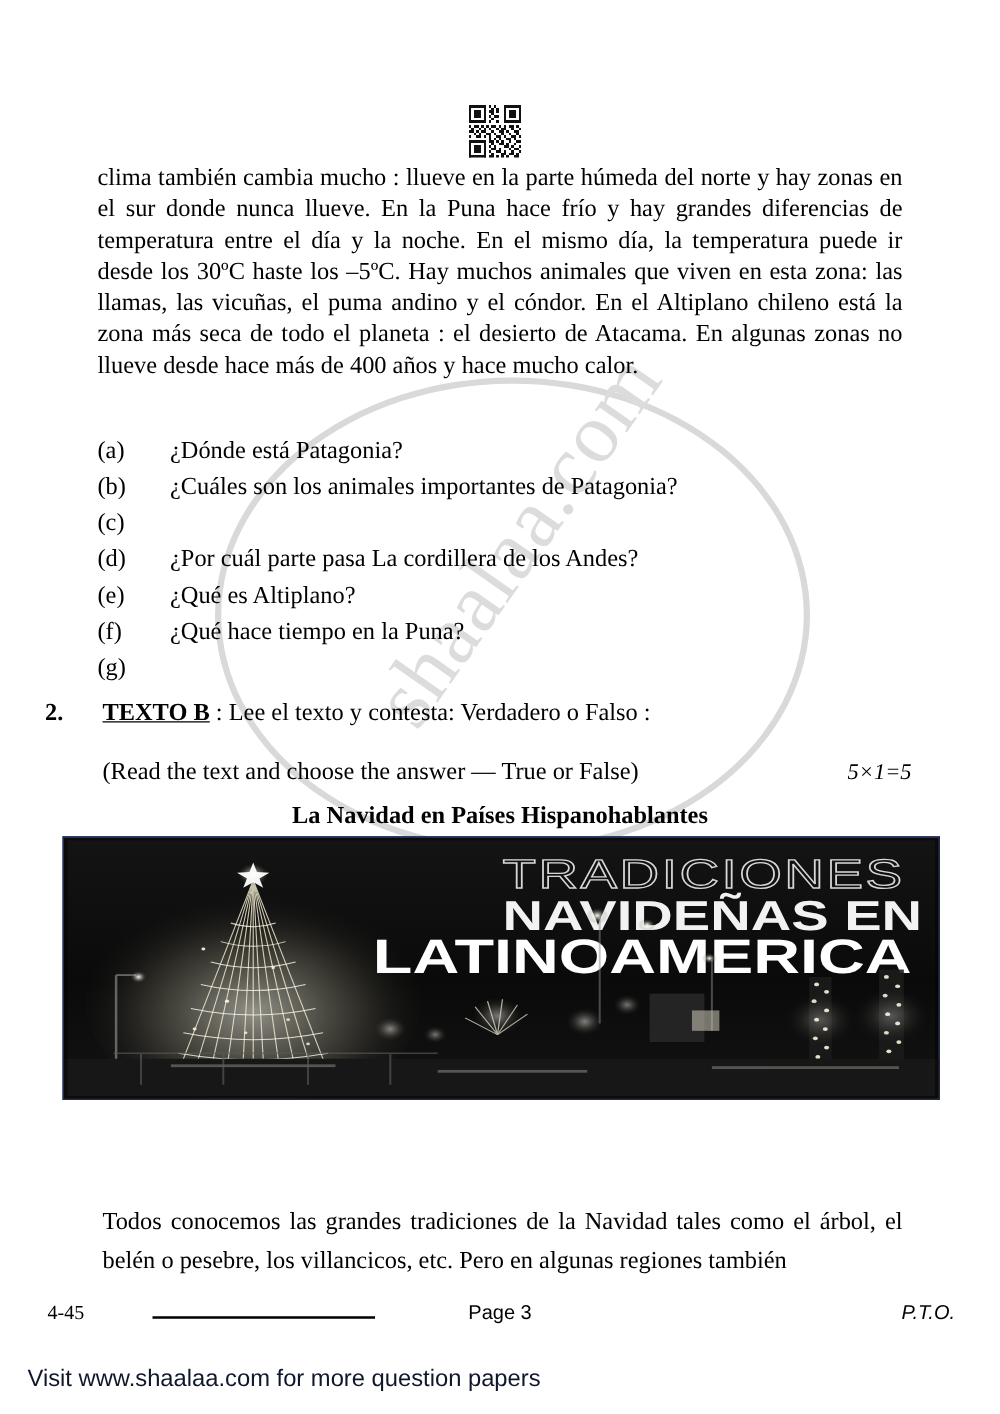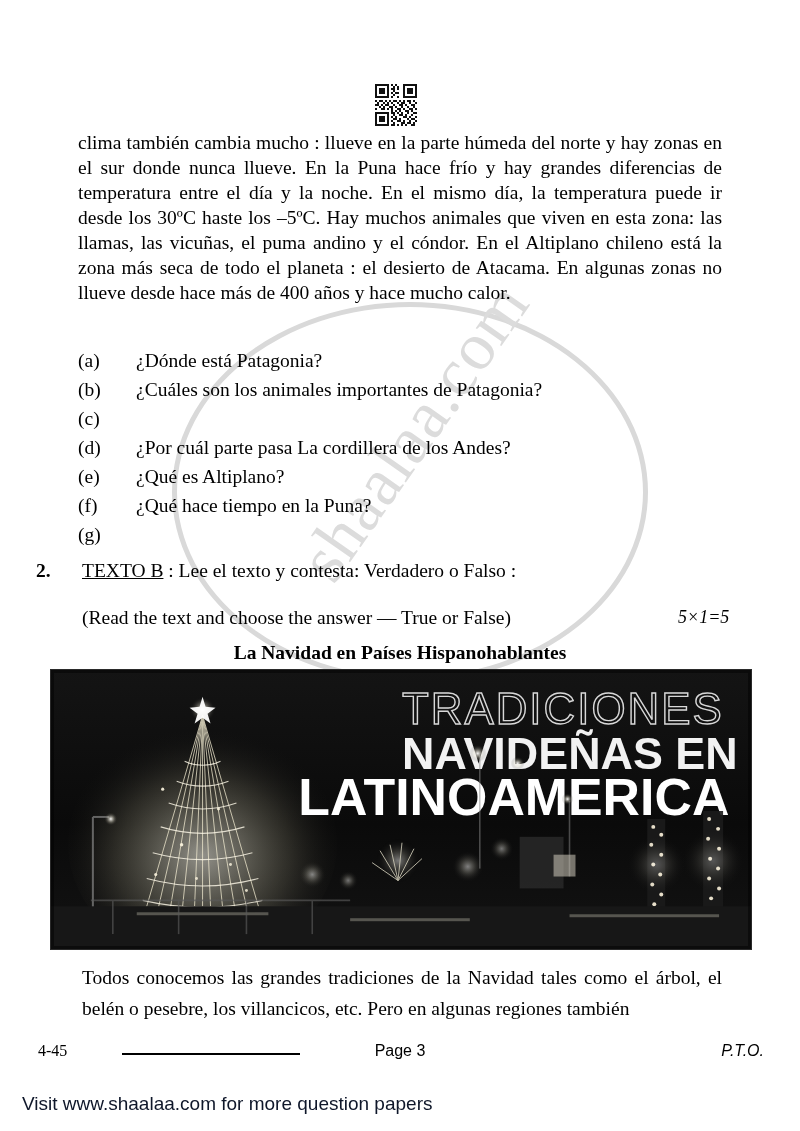--- a/index.html
+++ b/index.html
@@ -112,21 +112,21 @@
     font-weight: bold;
   }
   .sec-line1 {
     position: absolute;
     left: 82px;
     top: 560px;
     font-size: 19.5px;
     white-space: nowrap;
   }
   .sec-line1 .texto {
-    font-weight: normal;
+    font-weight: bold;
     text-decoration: underline;
   }
   .sec-line2 {
     position: absolute;
     left: 82px;
     top: 607px;
     font-size: 19.5px;
     white-space: nowrap;
   }
   .marks {
@@ -147,21 +147,21 @@
     font-size: 19.5px;
     font-weight: bold;
   }
 
   
   .figure {
     position: absolute;
     left: 50px;
     top: 669px;
     width: 702px;
-    height: 281px;
+    height: 211px;
     background: #1d4ed8;
     overflow: hidden;
     border: 1px solid #2a2a2a;
     box-sizing: border-box;
   }
   .figure .fig-svg { display: block; width: 100%; height: 100%; }
 
   
   .footer-code {
     position: absolute;

